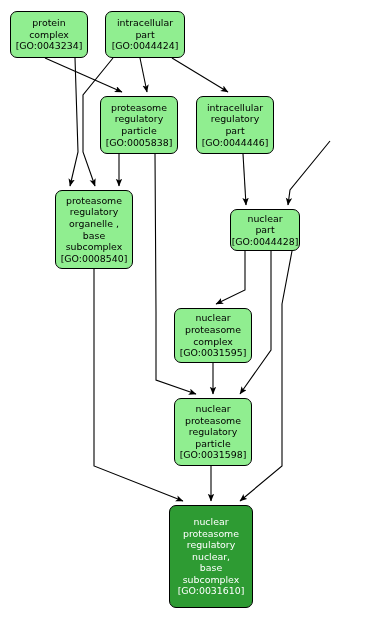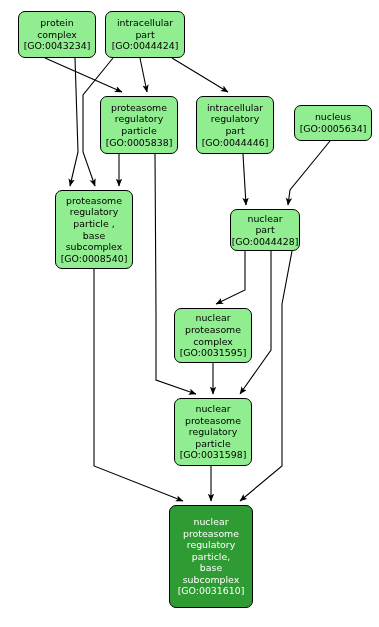--- a/index.html
+++ b/index.html
@@ -75,21 +75,21 @@
       <path d="M 330,141 L 290,190 L 288,205"></path>
       <path d="M 94,269 L 94,466 L 183,501"></path>
       <path d="M 245,251 L 245,290 L 216,304"></path>
       <path d="M 271,251 L 271,350 L 240,394"></path>
       <path d="M 292,251 L 282,304 L 282,466 L 240,501"></path>
       <path d="M 213,363 L 213,394"></path>
       <path d="M 211,466 L 211,501"></path>
     </g>
   </svg>
 
-  <div class="node light" style="left: 10px; top: 11px; width: 78px; height: 47px; background: rgb(144, 238, 144); color: rgb(0, 0, 0); border-color: rgb(0, 0, 0); margin-left: 8px;">
+  <div class="node light" style="left: 10px; top: 11px; width: 78px; height: 47px; background: rgb(144, 238, 144); color: rgb(0, 0, 0); border-color: rgb(0, 0, 0);">
       <span class="label-line">protein</span>
       <span class="label-line">complex</span>
       <span class="label-line">[GO:0043234]</span>
     </div>
   <div class="node light" style="left: 105px; top: 11px; width: 80px; height: 47px; background: rgb(144, 238, 144); color: rgb(0, 0, 0); border-color: rgb(0, 0, 0);">
       <span class="label-line">intracellular</span>
       <span class="label-line">part</span>
       <span class="label-line">[GO:0044424]</span>
     </div>
   <div class="node light" style="left: 100px; top: 96px; width: 78px; height: 58px; background: rgb(144, 238, 144); color: rgb(0, 0, 0); border-color: rgb(0, 0, 0);">
@@ -97,28 +97,24 @@
       <span class="label-line">regulatory</span>
       <span class="label-line">particle</span>
       <span class="label-line">[GO:0005838]</span>
     </div>
   <div class="node light" style="left: 196px; top: 96px; width: 78px; height: 58px; background: rgb(144, 238, 144); color: rgb(0, 0, 0); border-color: rgb(0, 0, 0);">
       <span class="label-line">intracellular</span>
       <span class="label-line">regulatory</span>
       <span class="label-line">part</span>
       <span class="label-line">[GO:0044446]</span>
     </div>
-  <div class="node light" style="left: 294px; top: 105px; width: 78px; height: 36px; background: rgb(144, 238, 144); color: rgb(0, 0, 0); border-color: rgb(0, 0, 0);">
-      <span class="label-line">nucleus</span>
-      <span class="label-line">[GO:0005634]</span>
-    </div>
   <div class="node light" style="left: 55px; top: 190px; width: 78px; height: 79px; background: rgb(144, 238, 144); color: rgb(0, 0, 0); border-color: rgb(0, 0, 0);">
       <span class="label-line">proteasome</span>
       <span class="label-line">regulatory</span>
-      <span class="label-line">particle ,</span>
+      <span class="label-line">organelle ,</span>
       <span class="label-line">base</span>
       <span class="label-line">subcomplex</span>
       <span class="label-line">[GO:0008540]</span>
     </div>
   <div class="node light" style="left: 230px; top: 209px; width: 70px; height: 42px; background: rgb(144, 238, 144); color: rgb(0, 0, 0); border-color: rgb(0, 0, 0);">
       <span class="label-line">nuclear</span>
       <span class="label-line">part</span>
       <span class="label-line">[GO:0044428]</span>
     </div>
   <div class="node light" style="left: 174px; top: 308px; width: 78px; height: 55px; background: rgb(144, 238, 144); color: rgb(0, 0, 0); border-color: rgb(0, 0, 0);">
@@ -131,19 +127,19 @@
       <span class="label-line">nuclear</span>
       <span class="label-line">proteasome</span>
       <span class="label-line">regulatory</span>
       <span class="label-line">particle</span>
       <span class="label-line">[GO:0031598]</span>
     </div>
   <div class="node dark" style="left: 169px; top: 505px; width: 84px; height: 103px; background: rgb(46, 155, 51); color: rgb(255, 255, 255); border-color: rgb(0, 0, 0);">
       <span class="label-line">nuclear</span>
       <span class="label-line">proteasome</span>
       <span class="label-line">regulatory</span>
-      <span class="label-line">particle,</span>
+      <span class="label-line">nuclear,</span>
       <span class="label-line">base</span>
       <span class="label-line">subcomplex</span>
       <span class="label-line">[GO:0031610]</span>
     </div>
 
 </div>
 
 </body></html>

